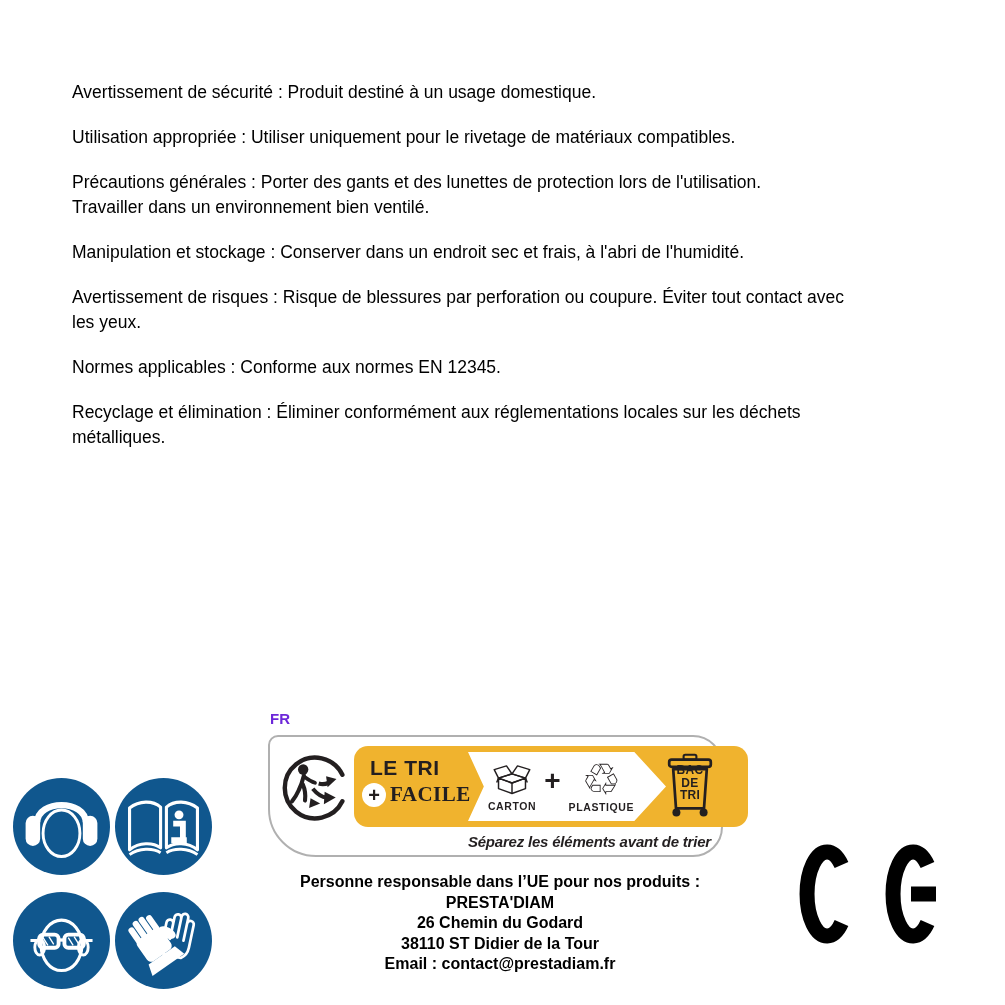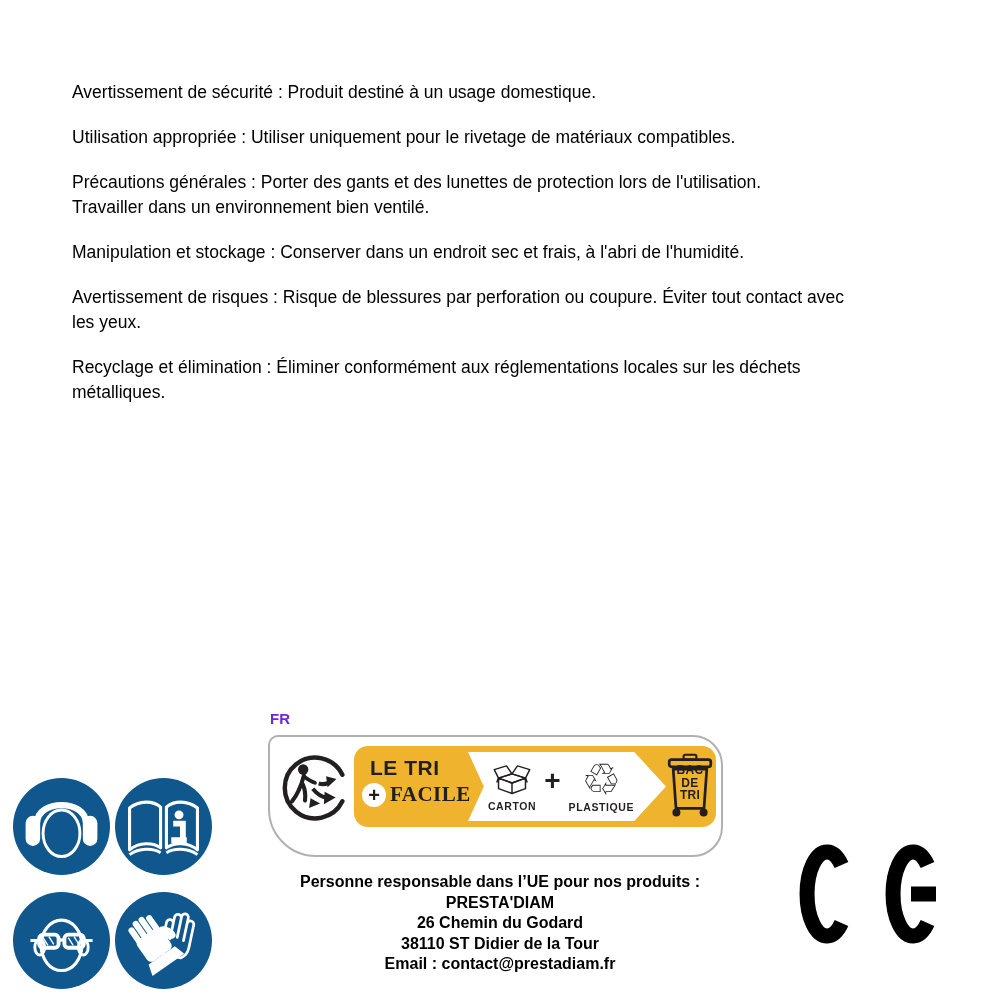--- a/index.html
+++ b/index.html
@@ -33,21 +33,21 @@
   }
   .tri-box{
     position:absolute;left:268px;top:735px;width:455px;height:122px;
     background:#fff;border:2px solid var(--border,#b0b0b0);box-sizing:border-box;
     border-radius:10px 30px 30px 48px;color:var(--dark,#231f20);
   }
   .triman{position:absolute;left:8px;top:8px;width:74px;height:86px;}
   .triman svg{width:100%;height:100%;}
   .yellow-panel{
     position:absolute;left:84px;top:9px;width:362px;height:81px;
-    background:var(--yellow,#f0b32e);border-radius:14px;
+    background:var(--yellow,#f0b32e);border-radius:14px;padding-left:32px;
   }
   .headline{position:absolute;left:16px;top:10px;font-weight:bold;color:#231f20;}
   .headline .l1{font-size:21px;letter-spacing:.5px;line-height:24px;}
   .headline .l2{display:flex;align-items:center;margin-top:2px;margin-left:-8px;}
   .plus-circle{
     width:24px;height:24px;border-radius:50%;background:#fff;color:#231f20;
     font-weight:bold;font-size:20px;line-height:24px;text-align:center;margin-right:4px;
   }
   .facile{font-size:21px;letter-spacing:.5px;font-family:Liberation Serif, serif;}
   .chevron{
@@ -88,20 +88,21 @@
 
 
   <div class="body-text">
     <div class="para">Avertissement de sécurité : Produit destiné à un usage domestique.</div>
     <div class="para">Utilisation appropriée : Utiliser uniquement pour le rivetage de matériaux compatibles.</div>
     <div class="para">Précautions générales : Porter des gants et des lunettes de protection lors de l'utilisation.
 Travailler dans un environnement bien ventilé.</div>
     <div class="para">Manipulation et stockage : Conserver dans un endroit sec et frais, à l'abri de l'humidité.</div>
     <div class="para">Avertissement de risques : Risque de blessures par perforation ou coupure. Éviter tout contact avec
 les yeux.</div>
+    <div class="para">Normes applicables : Conforme aux normes EN 12345.</div>
     <div class="para">Recyclage et élimination : Éliminer conformément aux réglementations locales sur les déchets
 métalliques.</div>
   </div>
 
   <div class="icons">
     <div class="m-icon">
       <svg viewBox="0 0 100 100">
         <ellipse cx="50" cy="57" rx="19" ry="24" fill="none" stroke="#fff" stroke-width="3"></ellipse>
         <path d="M25 46 C25 22 75 22 75 46" fill="none" stroke="#fff" stroke-width="6.5"></path>
         <rect x="13" y="39" width="15" height="31" rx="7.5" fill="#fff"></rect>
@@ -203,20 +204,21 @@
           <path d="M9 19 h42 l-3.5 49 h-35 z" fill="none" stroke="#231f20" stroke-width="3.4" stroke-linejoin="round"></path>
           <circle cx="13" cy="73" r="5" fill="#231f20"></circle>
           <circle cx="47" cy="73" r="5" fill="#231f20"></circle>
         </svg>
       </div>
       <div class="bin-text">BAC
 DE
 TRI</div>
     </div>
 
+    <div class="instruction">Séparez les éléments avant de trier</div>
   </div>
 
   <div class="responsible">
     <div>Personne responsable dans l’UE pour nos produits :</div>
     <div>PRESTA'DIAM</div>
     <div>26 Chemin du Godard</div>
     <div>38110 ST Didier de la Tour</div>
     <div>Email : contact@prestadiam.fr</div>
   </div>
 

